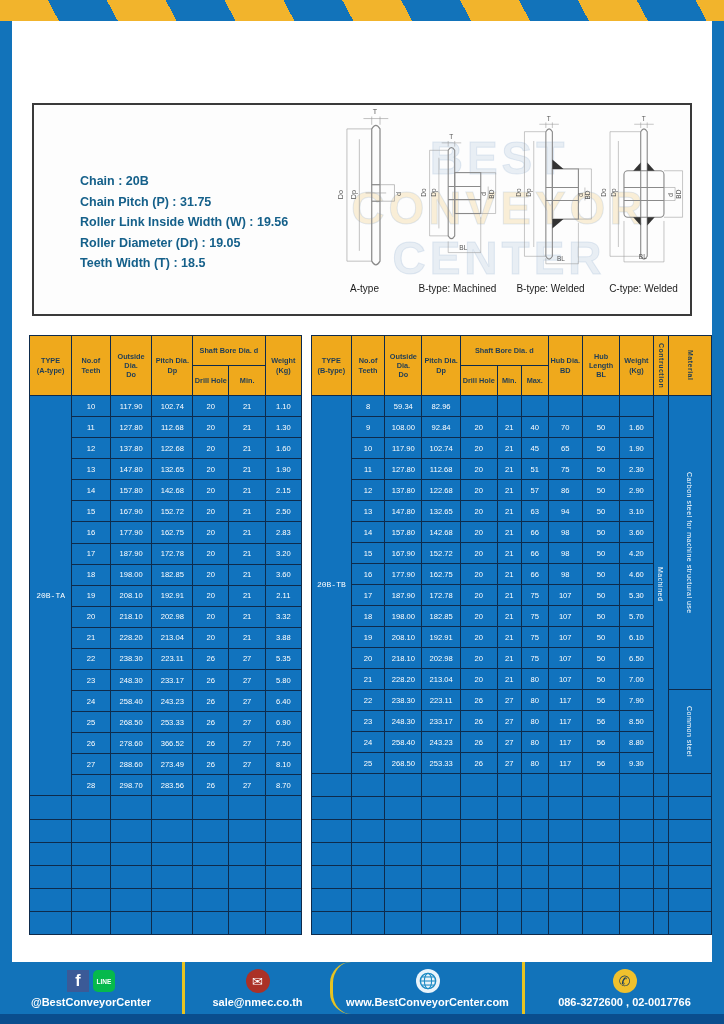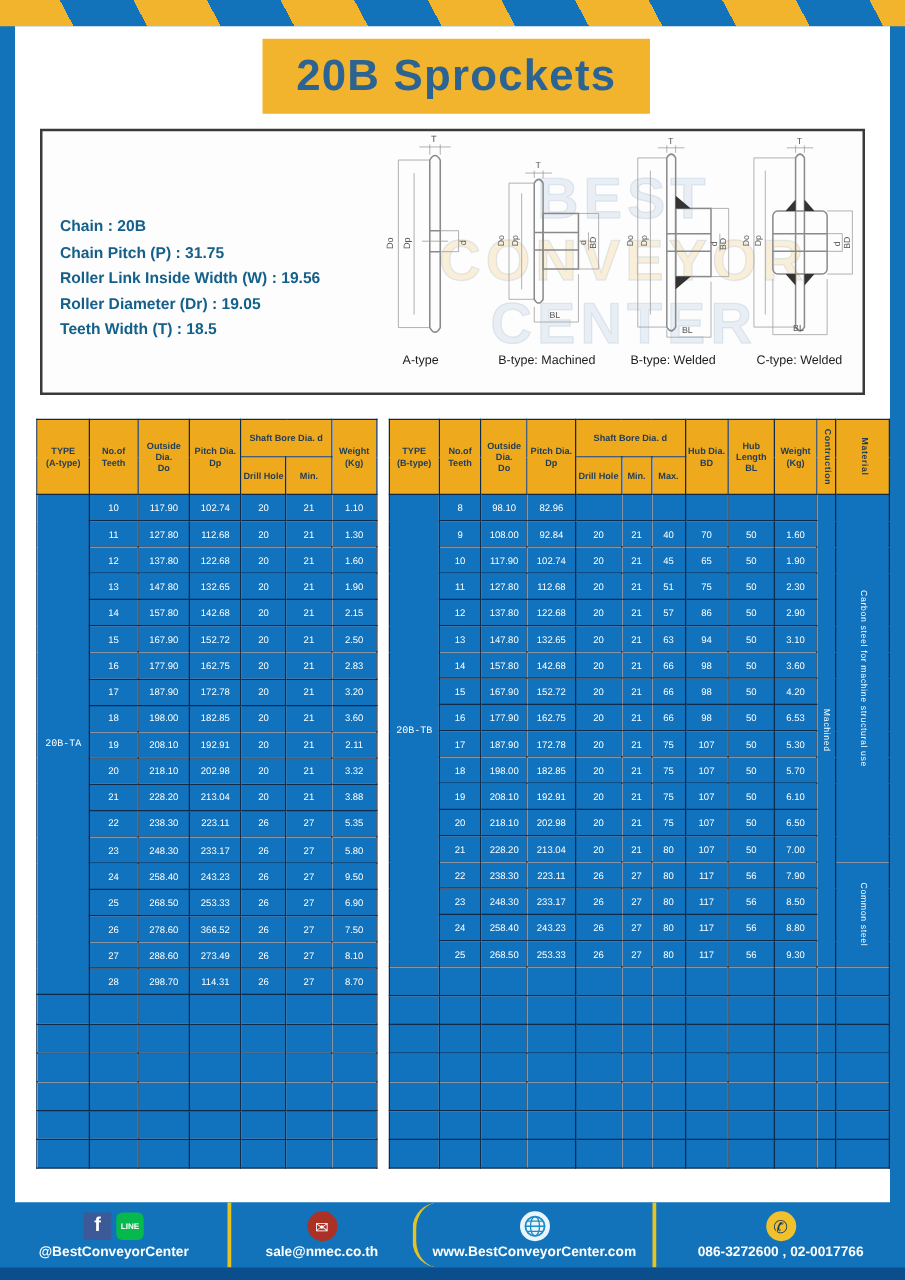--- a/index.html
+++ b/index.html
@@ -10,21 +10,21 @@
     background:repeating-linear-gradient(62deg,#f2b42c 0 52px,#1273ba 52px 104px); }
 
   .content { position:absolute; left:12px; top:21px; width:700px; height:941px; background:#ffffff; }
 
   .title-banner { position:absolute; left:198px; top:10px; width:310px; height:60px;
     background:#f2b42c; color:#2b6392; font-size:35px; font-weight:bold;
     text-align:center; line-height:60px; letter-spacing:1px; }
 
   .diagram-box { position:absolute; left:20px; top:82px; width:660px; height:213px;
     border:2px solid #3a3a3a; background:#fdfdfd; display:flex; overflow:hidden; }
-  .specs { width:252px; padding:66px 0 0 14px; position:relative; z-index:2; }
+  .specs { width:252px; padding:66px 0 0 14px; position:relative; z-index:2;margin-left:32px; }
   .spec-line { font-size:12.5px; font-weight:bold; color:#15608a; line-height:20.5px; white-space:nowrap; }
   .diagram { flex:1; position:relative; z-index:2; display:flex; flex-direction:column; align-items:center; }
   .diagram svg { width:100%; height:178px; }
   .caption { font-size:10px; color:#1c1c1c; padding-bottom:7px; white-space:nowrap; }
   .watermark { position:absolute; left:300px; top:28px; width:330px; z-index:1; text-align:center;
     font-size:46px; font-weight:bold; letter-spacing:4px; line-height:50px;
     color:rgba(150,180,210,0.20); -webkit-text-stroke:1px rgba(150,180,210,0.25); }
   .watermark .wm2 { color:rgba(238,186,80,0.22); }
 
   .tables { position:absolute; left:17px; top:314px; display:flex; gap:9px; }
@@ -56,21 +56,20 @@
   .draw { stroke:#8a8a8a; fill:none; stroke-width:1.2; }
   .dim { stroke:#9a9a9a; fill:none; stroke-width:0.6; }
 </style>
 </head>
 <body>
 
 <div class="page">
   <div class="top-strip"></div>
 
   <div class="content">
-    <div class="title-banner">20B Sprockets</div>
 
     <div class="diagram-box">
       <div class="watermark">
         <div>BEST</div>
         <div class="wm2">CONVEYOR</div>
         <div>CENTER</div>
       </div>
 
       <div class="specs">
         <div class="spec-line">Chain  : 20B</div>
@@ -347,21 +346,21 @@
               <td>26</td>
               <td>27</td>
               <td>5.80</td>
             </tr>
             <tr>
               <td>24</td>
               <td>258.40</td>
               <td>243.23</td>
               <td>26</td>
               <td>27</td>
-              <td>9.50</td>
+              <td>6.40</td>
             </tr>
             <tr>
               <td>25</td>
               <td>268.50</td>
               <td>253.33</td>
               <td>26</td>
               <td>27</td>
               <td>6.90</td>
             </tr>
             <tr>
@@ -376,21 +375,21 @@
               <td>27</td>
               <td>288.60</td>
               <td>273.49</td>
               <td>26</td>
               <td>27</td>
               <td>8.10</td>
             </tr>
             <tr>
               <td>28</td>
               <td>298.70</td>
-              <td>114.31</td>
+              <td>283.56</td>
               <td>26</td>
               <td>27</td>
               <td>8.70</td>
             </tr>
             <tr class="empty">
               <td></td>
               <td></td>
               <td></td>
               <td></td>
               <td></td>
@@ -485,21 +484,21 @@
           <tr>
             <th>Drill Hole</th>
             <th>Min.</th>
             <th>Max.</th>
           </tr>
         </thead>
         <tbody>
             <tr>
               <td class="typecell" rowspan="18">20B-TB</td>
               <td>8</td>
-              <td>98.10</td>
+              <td>59.34</td>
               <td>82.96</td>
               <td></td>
               <td></td>
               <td></td>
               <td></td>
               <td></td>
               <td></td>
               <td class="vert" rowspan="18">Machined</td>
               <td class="vert" rowspan="14">Carbon steel for machine structural use</td>
             </tr>
@@ -582,21 +581,21 @@
             </tr>
             <tr>
               <td>16</td>
               <td>177.90</td>
               <td>162.75</td>
               <td>20</td>
               <td>21</td>
               <td>66</td>
               <td>98</td>
               <td>50</td>
-              <td>6.53</td>
+              <td>4.60</td>
             </tr>
             <tr>
               <td>17</td>
               <td>187.90</td>
               <td>172.78</td>
               <td>20</td>
               <td>21</td>
               <td>75</td>
               <td>107</td>
               <td>50</td>

